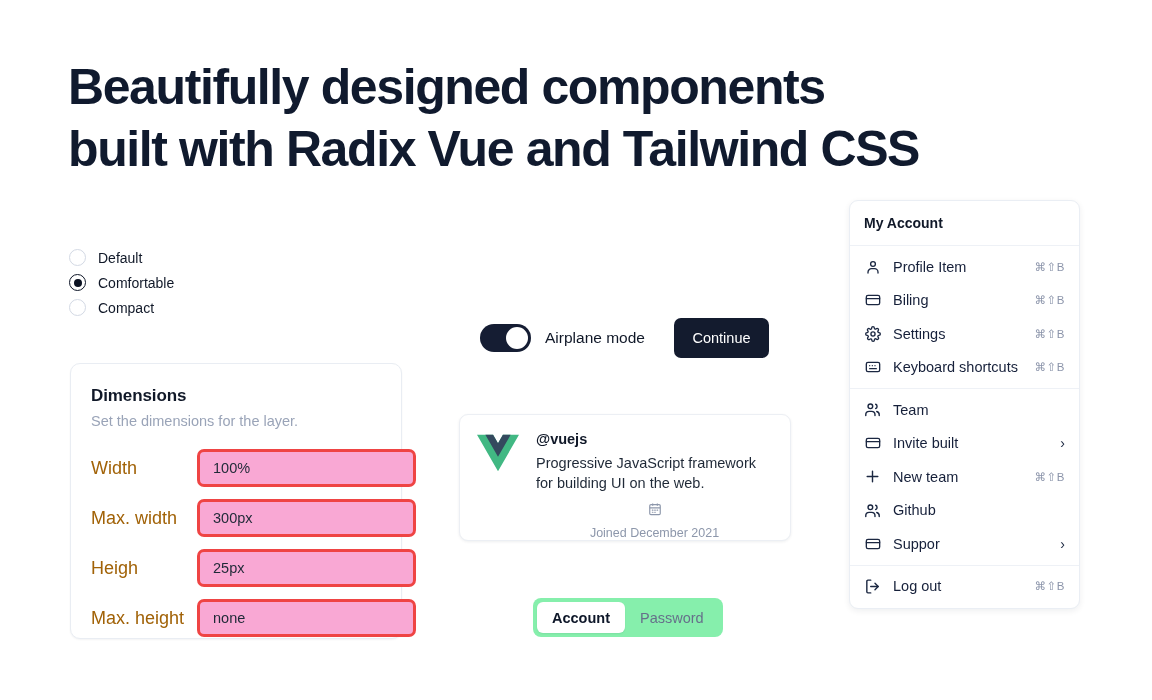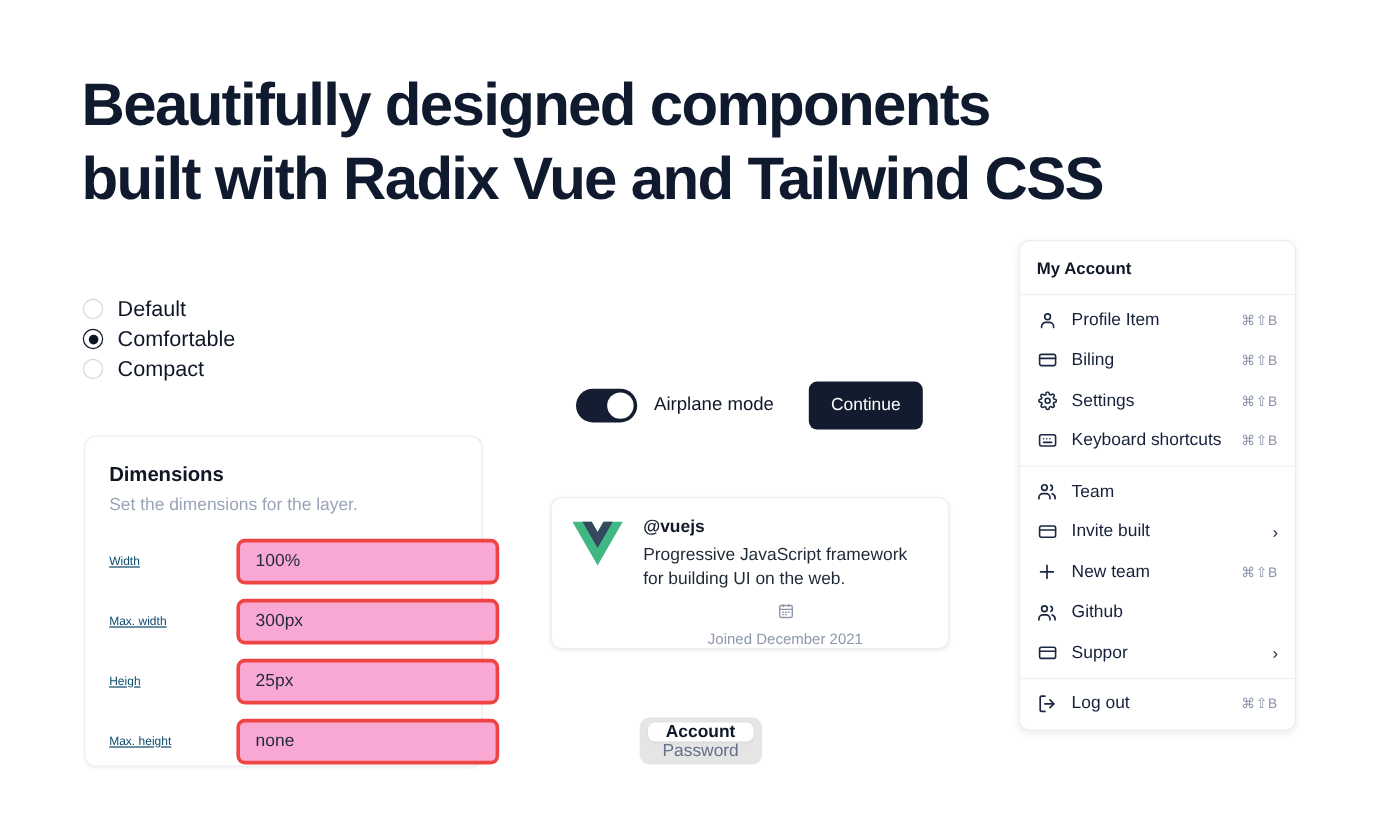--- a/index.html
+++ b/index.html
@@ -28,34 +28,34 @@
     width: 17px; height: 17px; border-radius: 50%;
     border: 1.4px solid #d3d9e4; background: #fff;
     display: flex; align-items: center; justify-content: center;
     flex: none;
   }
   .radio.checked { border-color: #0d1526; }
   .radio.checked::after {
     content: ""; width: 8px; height: 8px; border-radius: 50%;
     background: #0b1222;
   }
-  .radio-label { margin-left: 12px; font-size: 18px; color: #101828; }
+  .radio-label { margin-left: 12px; font-size: 14px; color: #101828; }
 
   
   .dim-card {
     position: absolute; left: 70px; top: 363px; width: 332px; height: 276px;
     background: #fff; border: 1px solid #e9edf3; border-radius: 10px;
     box-shadow: 0 1px 2px rgba(16,24,40,.05);
     padding: 22px 20px 18px 20px;
   }
   .dim-title { font-size: 17px; font-weight: 600; color: #101828; letter-spacing: -0.1px; }
   .dim-sub { font-size: 14.5px; color: #9aa4b8; margin-top: 7px; }
   .dim-row { display: flex; align-items: center; margin-top: 12px; }
   .dim-row:first-of-type { margin-top: 20px; }
-  .dim-label { width: 106px; font-size: 10px; color: #0c4a6e; flex: none; text-decoration: underline; }
+  .dim-label { width: 106px; font-size: 18px; color: #a16207; flex: none; }
   .dim-input {
     flex: 1; height: 38px; border: 3px solid #ef4444; border-radius: 7px;
     background: #f9a8d4; font-family: inherit; font-size: 14.5px; color: #1f2937;
     padding: 0 13px; outline: none;
   }
 
   
   .switch-wrap { position: absolute; left: 480px; top: 324px; display: flex; align-items: center; }
   .switch {
     width: 51px; height: 28px; border-radius: 14px; background: #151d33;
@@ -83,22 +83,22 @@
   .vue-logo { width: 42px; height: 38px; flex: none; margin-top: 3px; }
   .hc-body { flex: 1; }
   .hc-handle { font-size: 14.5px; font-weight: 700; color: #101828; }
   .hc-desc { font-size: 14.5px; line-height: 20px; color: #1f2937; margin-top: 6px; }
   .hc-joined { display: flex; align-items: center; gap: 7px; margin-top: 9px; font-size: 12.5px; color: #8d97ab; flex-direction: column; }
   .hc-joined svg { flex: none; }
 
   
   .tabs {
     position: absolute; left: 533px; top: 598px; height: 39px;
-    background: #e5e5e5; border-radius: 8px; padding: 4px;
-    display: flex; align-items: center; flex-direction: column;
+    background: #86efac; border-radius: 8px; padding: 4px;
+    display: flex; align-items: center;
   }
   .tab {
     height: 31px; padding: 0 15px; border-radius: 6px; border: none;
     display: flex; align-items: center; font-family: inherit;
     font-size: 14.5px; font-weight: 500; color: #66708a; background: transparent;
     cursor: pointer;
   }
   .tab.active { background: #ffffff; color: #0e1729; box-shadow: 0 1px 2px rgba(16,24,40,.07); font-weight: 600; }
 
   

